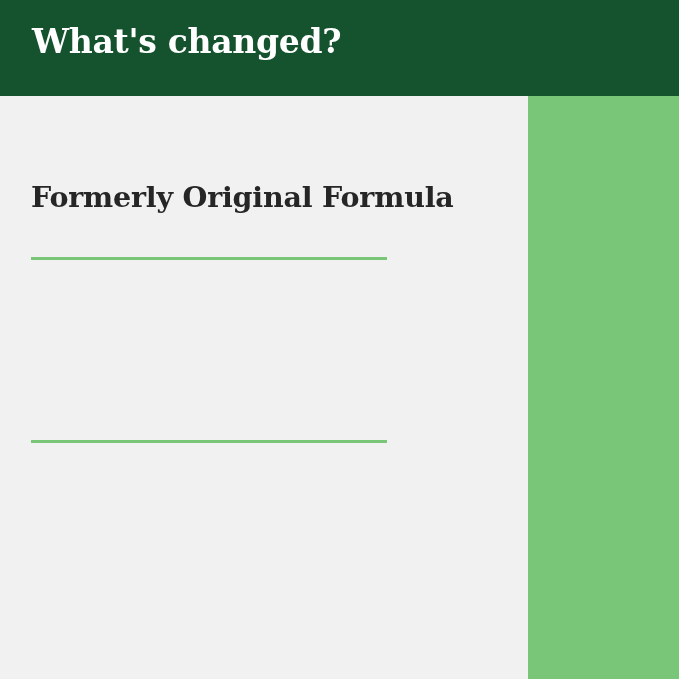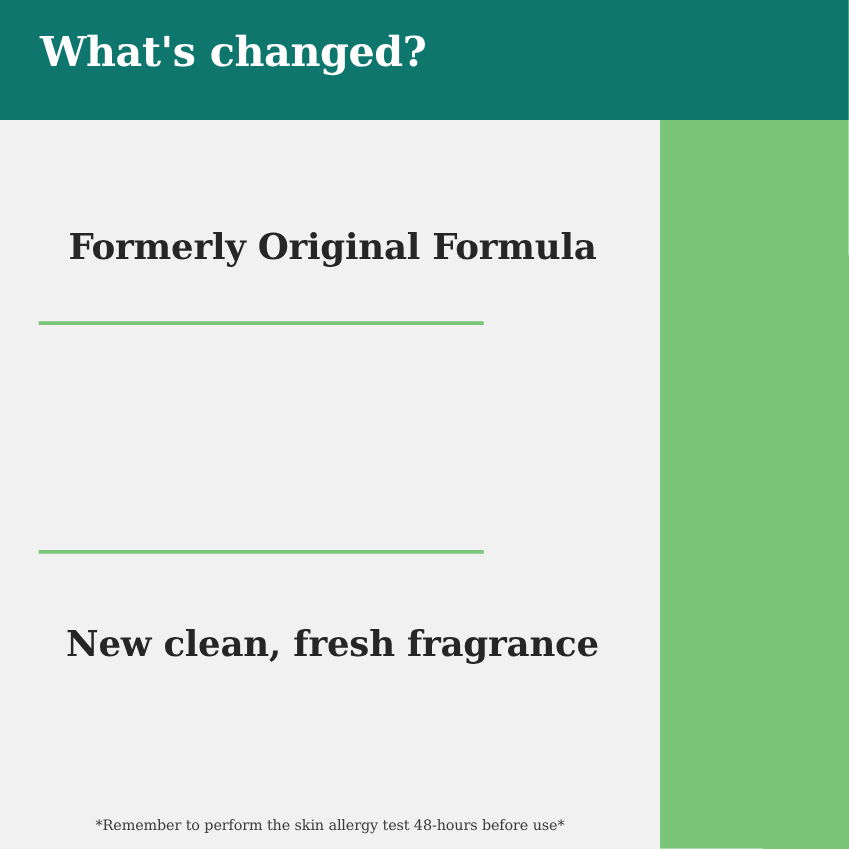--- a/index.html
+++ b/index.html
@@ -29,21 +29,21 @@
     height: 679px;
     background: #7ac678;
   }
   
   .header-bar {
     position: absolute;
     top: 0;
     left: 0;
     width: 679px;
     height: 96px;
-    background: #0f766e;
+    background: #14532d;
     box-sizing: border-box;
   }
   .header-title {
     position: absolute;
     left: 32px;
     top: 22px;
     color: #ffffff;
     font-family: "DejaVu Serif", serif;
     font-weight: bold;
     font-size: 33px;
@@ -51,21 +51,20 @@
     white-space: nowrap;
   }
   
   .content {
     position: absolute;
     left: 0;
     top: 96px;
     width: 528px;
     height: 583px;
     background: #f1f1f1;
-    text-align: center;
   }
   .item {
     position: absolute;
     left: 31px;
     width: 470px;
     color: #262626;
     font-family: "DejaVu Serif", serif;
     font-weight: bold;
     font-size: 28.5px;
     line-height: 38px;
@@ -111,19 +110,17 @@
 
   <div class="content">
 
     <div class="item item-1">Formerly Original Formula</div>
 
     <div class="divider divider-1"></div>
 
 
     <div class="divider divider-2"></div>
 
-    <div class="item item-3">New clean, fresh fragrance</div>
 
-    <div class="footnote">*Remember to perform the skin allergy test 48-hours before use*</div>
 
   </div>
 
 </div>
 
 </body></html>

